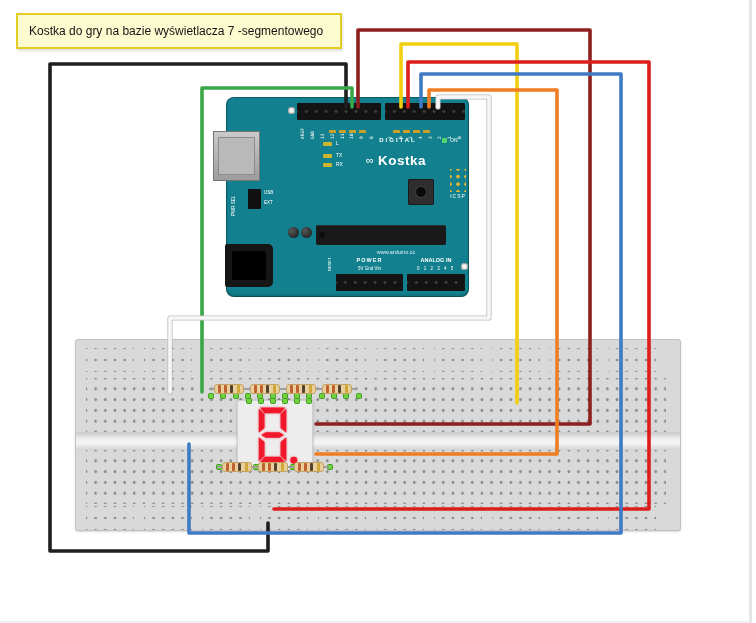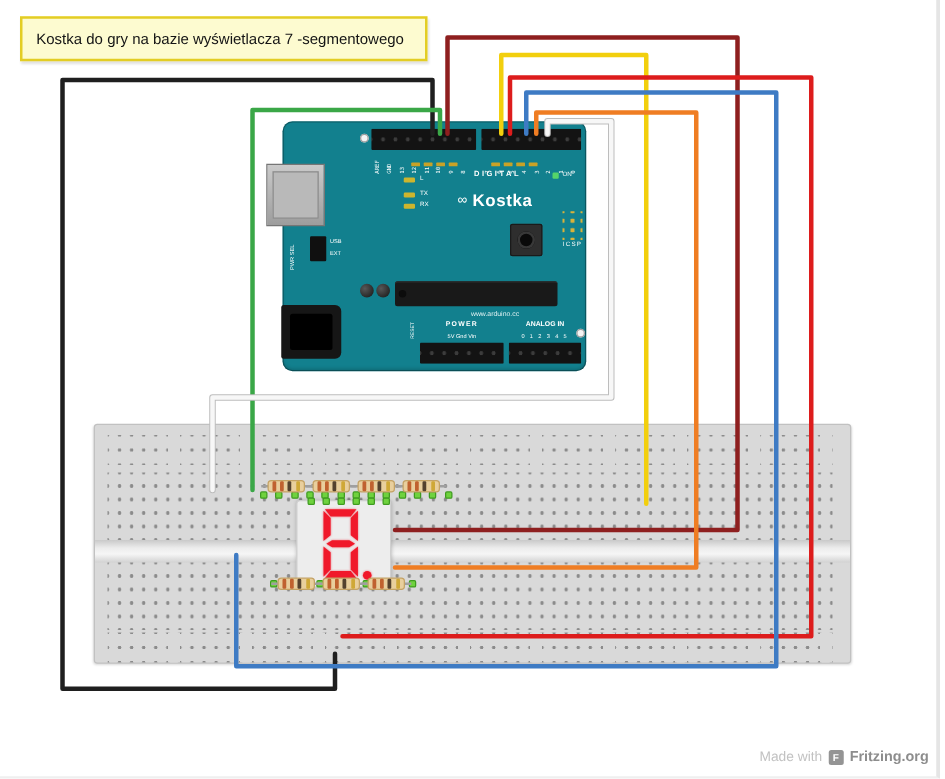--- a/index.html
+++ b/index.html
@@ -295,19 +295,14 @@
       <polyline points="352,107 352,88 202,88 202,392" fill="none" stroke="#3aa747" stroke-width="3.6" stroke-linecap="round" stroke-linejoin="round"></polyline>
       <polyline points="358,107 358,30 590,30 590,424 316,424" fill="none" stroke="#8e1f1f" stroke-width="3.6" stroke-linecap="round" stroke-linejoin="round"></polyline>
       <polyline points="401,107 401,44 517,44 517,403" fill="none" stroke="#f2cf0e" stroke-width="3.6" stroke-linecap="round" stroke-linejoin="round"></polyline>
       <polyline points="408,107 408,62 649,62 649,509 274,509" fill="none" stroke="#dd1c1c" stroke-width="3.6" stroke-linecap="round" stroke-linejoin="round"></polyline>
       <polyline points="421,107 421,74 621,74 621,533 189,533 189,444" fill="none" stroke="#3e7bc4" stroke-width="3.6" stroke-linecap="round" stroke-linejoin="round"></polyline>
       <polyline points="429,107 429,90 557,90 557,454 316,454" fill="none" stroke="#ef7d23" stroke-width="3.6" stroke-linecap="round" stroke-linejoin="round"></polyline>
       <polyline points="438,107 438,97 489,97 489,318 170,318 170,392" fill="none" stroke="#bdbdbd" stroke-width="5.2" stroke-linecap="round" stroke-linejoin="round"></polyline>
       <polyline points="438,107 438,97 489,97 489,318 170,318 170,392" fill="none" stroke="#f7f7f7" stroke-width="3.6" stroke-linecap="round" stroke-linejoin="round"></polyline>
     </svg>
 
-  <div id="footer">
-    <span id="madewith">Made with</span>
-    <span id="flogo">F</span>
-    <span id="fbrand">Fritzing.org</span>
-  </div>
 
 </div>
 
 </body></html>

